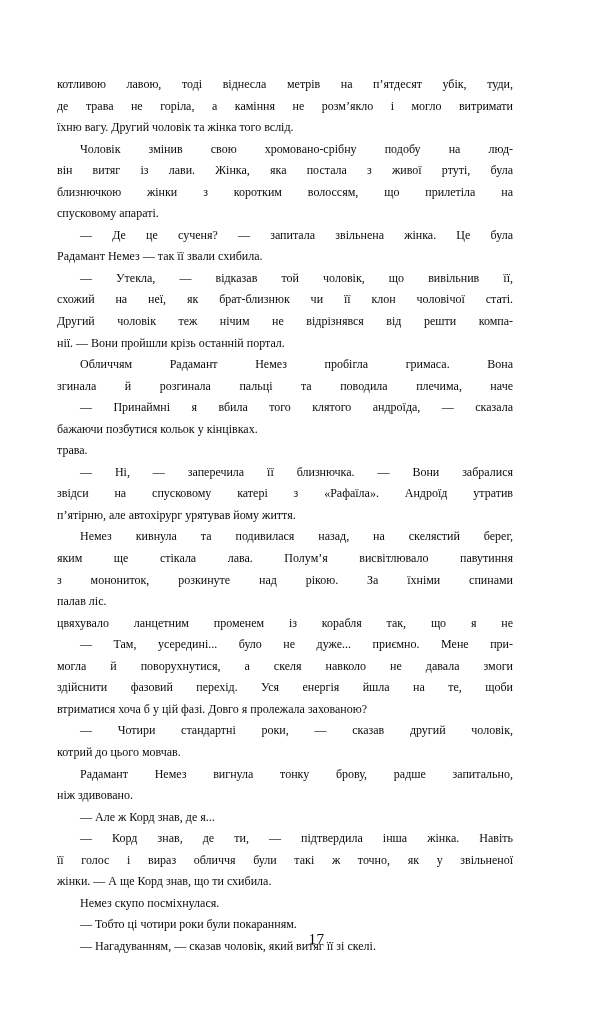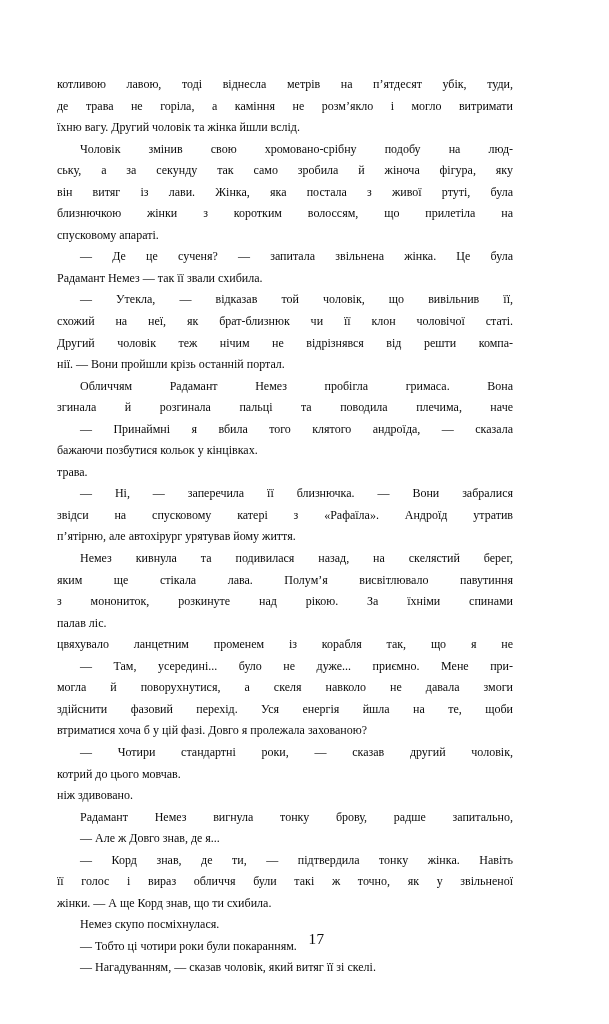--- a/index.html
+++ b/index.html
@@ -56,23 +56,22 @@
   }
 </style>
 </head>
 <body>
 
 <div class="page">
 
   <div class="textblock" id="body-text">
       <span class="ln">котливою лавою, тоді віднесла метрів на п’ятдесят убік, туди,</span>
       <span class="ln">де трава не горіла, а каміння не розм’якло і могло витримати</span>
-      <span class="ln last">їхню вагу. Другий чоловік та жінка йшли вслід.</span>
+      <span class="ln last">їхню вагу. Другий чоловік та жінка того вслід.</span>
       <span class="ln indent">Чоловік змінив свою хромовано-срібну подобу на люд-</span>
-      <span class="ln">ську, а за секунду так само зробила й жіноча фігура, яку</span>
       <span class="ln">він витяг із лави. Жінка, яка постала з живої ртуті, була</span>
       <span class="ln">близнючкою жінки з коротким волоссям, що прилетіла на</span>
       <span class="ln last">спусковому апараті.</span>
       <span class="ln indent">— Де це сученя? — запитала звільнена жінка. Це була</span>
       <span class="ln last">Радамант Немез — так її звали схибила.</span>
       <span class="ln indent">— Утекла, — відказав той чоловік, що вивільнив її,</span>
       <span class="ln">схожий на неї, як брат-близнюк чи її клон чоловічої статі.</span>
       <span class="ln">Другий чоловік теж нічим не відрізнявся від решти компа-</span>
       <span class="ln last">нії. — Вони пройшли крізь останній портал.</span>
       <span class="ln indent">Обличчям Радамант Немез пробігла гримаса. Вона</span>
@@ -87,24 +86,24 @@
       <span class="ln">яким ще стікала лава. Полум’я висвітлювало павутиння</span>
       <span class="ln">з монониток, розкинуте над рікою. За їхніми спинами</span>
       <span class="ln last">палав ліс.</span>
       <span class="ln">цвяхувало ланцетним променем із корабля так, що я не</span>
       <span class="ln indent">— Там, усередині... було не дуже... приємно. Мене при-</span>
       <span class="ln">могла й поворухнутися, а скеля навколо не давала змоги</span>
       <span class="ln">здійснити фазовий перехід. Уся енергія йшла на те, щоби</span>
       <span class="ln last">втриматися хоча б у цій фазі. Довго я пролежала захованою?</span>
       <span class="ln indent">— Чотири стандартні роки, — сказав другий чоловік,</span>
       <span class="ln last">котрий до цього мовчав.</span>
+      <span class="ln indent">Радамант Немез вигнула тонку брову, радше запитально,</span>
       <span class="ln last">ніж здивовано.</span>
-      <span class="ln indent">Радамант Немез вигнула тонку брову, радше запитально,</span>
-      <span class="ln indent last">— Але ж Довго знав, де я...</span>
-      <span class="ln indent">— Корд знав, де ти, — підтвердила тонку жінка. Навіть</span>
+      <span class="ln indent last">— Але ж Корд знав, де я...</span>
+      <span class="ln indent">— Корд знав, де ти, — підтвердила інша жінка. Навіть</span>
       <span class="ln">її голос і вираз обличчя були такі ж точно, як у звільненої</span>
       <span class="ln last">жінки. — А ще Корд знав, що ти схибила.</span>
       <span class="ln indent last">Немез скупо посміхнулася.</span>
       <span class="ln indent last">— Тобто ці чотири роки були покаранням.</span>
       <span class="ln indent last">— Нагадуванням, — сказав чоловік, який витяг її зі скелі.</span>
     </div>
 
   <div class="pagenum">17</div>
 
 </div>

